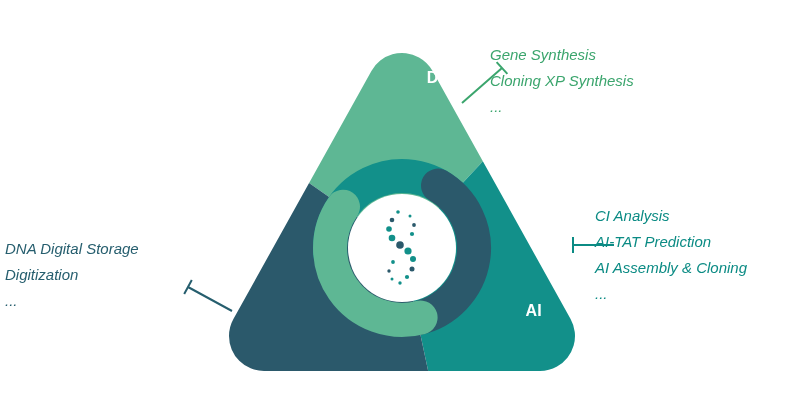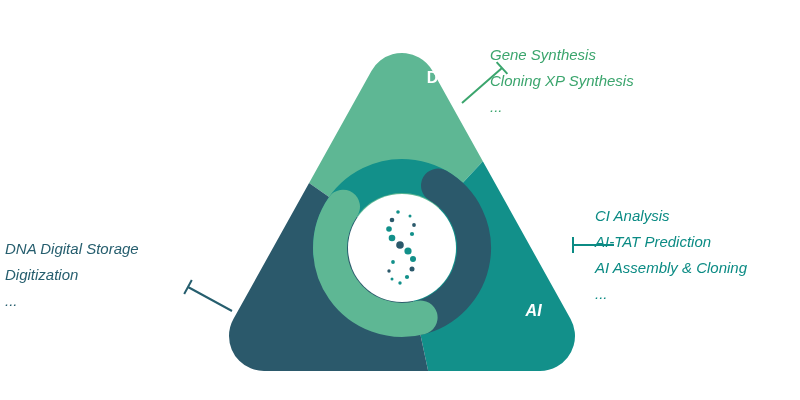--- a/index.html
+++ b/index.html
@@ -27,21 +27,21 @@
   
   .seg-label {
     position: absolute;
     color: #ffffff;
     font-weight: bold;
     text-align: right;
     letter-spacing: 0.2px;
   }
   #label-dna { left: 342px; top: 66px; width: 120px; font-size: 16px; line-height: 23px; }
   #label-digitization { left: 250px; top: 302px; width: 130px; font-size: 16px; }
-  #label-ai { left: 482px; top: 302px; width: 60px; font-size: 16px; font-style: italic; }
+  #label-ai { left: 482px; top: 302px; width: 60px; font-size: 16px; }
 
   
   .ann { position: absolute; text-align: left; font-size: 15px; line-height: 26px; font-weight: 500; font-style: italic; }
   .ann div { white-space: nowrap; }
   #ann-dna { left: 490px; top: 42px; width: 234px; color: var(--text-green); }
   #ann-ai { left: 595px; top: 203px; width: 210px; color: var(--text-teal); }
   #ann-digitization { left: 5px; top: 228px; width: 196px; color: var(--text-dark); margin-top: 8px; }
 
   
   .connectors { position: absolute; left: 0; top: 0; pointer-events: none; }

